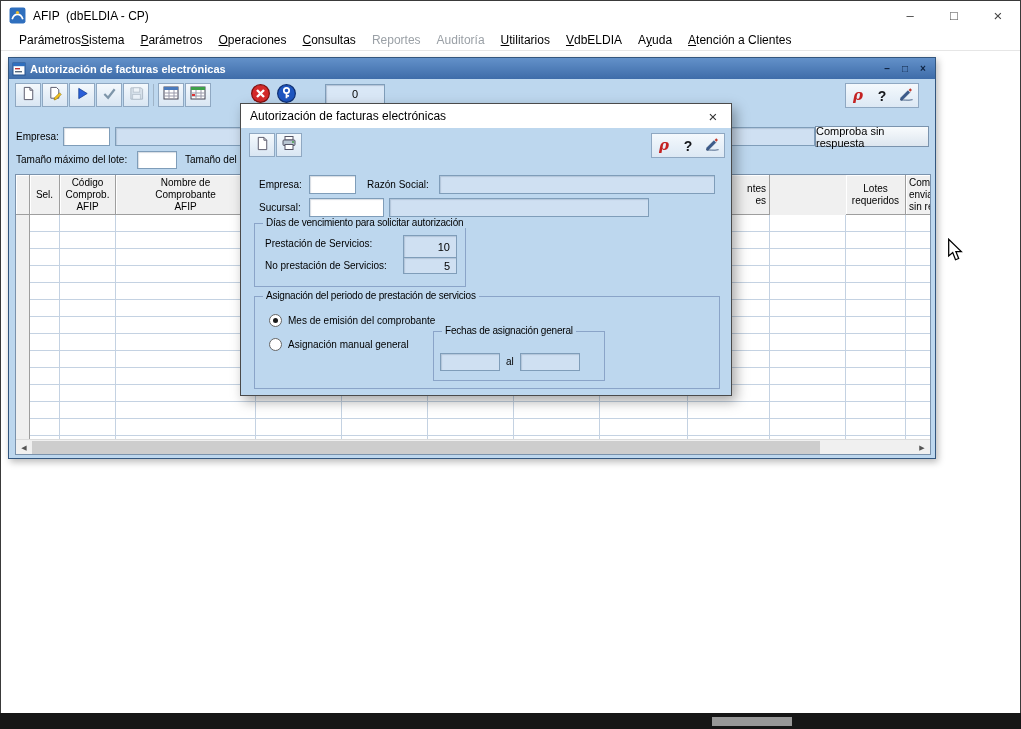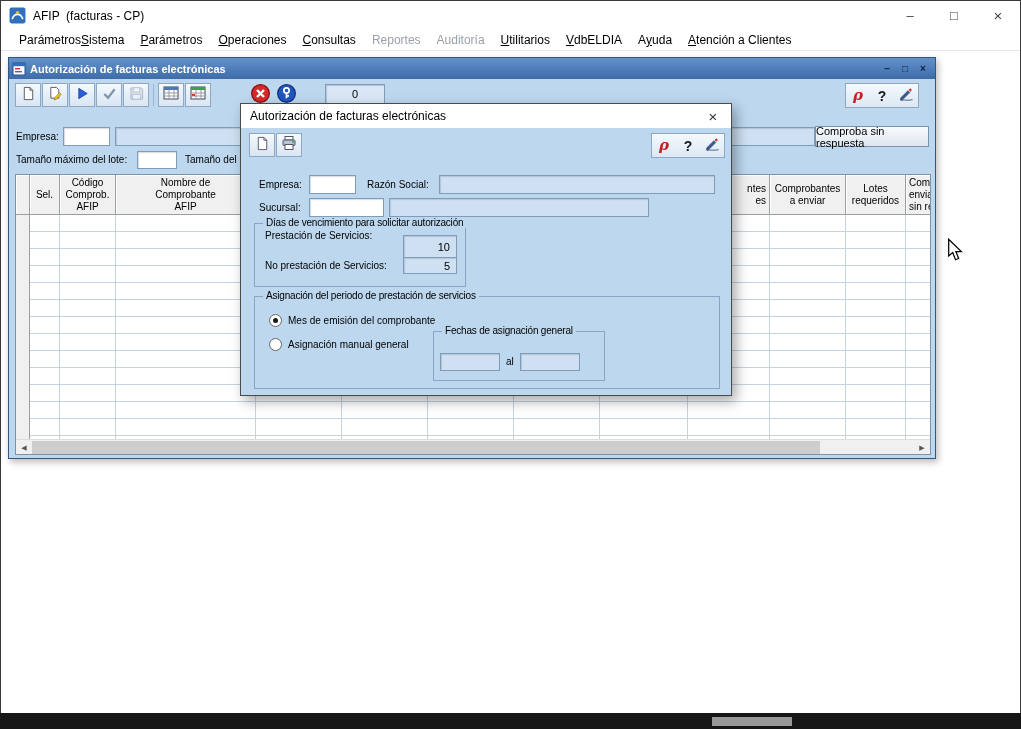--- a/index.html
+++ b/index.html
@@ -104,21 +104,21 @@
 <div class="screen">
 
   <div class="abs titlebar">
     <span class="abs" style="position:static;margin-left:8px;display:flex;">
       <svg viewBox="0 0 16 16" width="17" height="17">
           <rect x="0.5" y="0.5" width="15" height="15" rx="2" fill="#2f6fbe"></rect>
           <path d="M3 11.5 C5 5.5 11 5.5 13 11.5" fill="none" stroke="#fff" stroke-width="1.6"></path>
           <circle cx="8" cy="5.2" r="1.5" fill="#f2c230"></circle>
         </svg>
     </span>
-    <span class="title">AFIP  (facturas - CP)</span>
+    <span class="title">AFIP  (dbELDIA - CP)</span>
     <span class="ctrl-zone">
       <span class="win-ctrl">–</span>
       <span class="win-ctrl">□</span>
       <span class="win-ctrl close">×</span>
     </span>
   </div>
 
   <div class="abs menubar">
     <div class="menu-item">
         <span>Parámetros </span>
@@ -298,24 +298,20 @@
               <div>AFIP</div>
             </div>
             <div class="gh-cell" style="left: 240px; width: 86px; align-items: center;"></div>
             <div class="gh-cell" style="left: 326px; width: 86px; align-items: center;"></div>
             <div class="gh-cell" style="left: 412px; width: 86px; align-items: center;"></div>
             <div class="gh-cell" style="left: 498px; width: 86px; align-items: center;"></div>
             <div class="gh-cell" style="left: 584px; width: 88px; align-items: center;"></div>
             <div class="gh-cell" style="left: 672px; width: 82px; align-items: flex-end;">
               <div>ntes</div>
               <div>es</div>
-            </div>
-            <div class="gh-cell" style="left: 754px; width: 76px; align-items: center;">
-              <div>Comprobantes</div>
-              <div>a enviar</div>
             </div>
             <div class="gh-cell" style="left: 830px; width: 60px; align-items: center;">
               <div>Lotes</div>
               <div>requeridos</div>
             </div>
             <div class="gh-cell" style="left: 890px; width: 80px; align-items: flex-start;">
               <div>Comproba</div>
               <div>enviado</div>
               <div>sin respu</div>
             </div>
@@ -384,21 +380,21 @@
     <div class="field" style="left:68px;top:71px;width:47px;height:19px;"></div>
     <div class="lbl" style="left:126px;top:75px;">Razón Social:</div>
     <div class="field disabled" style="left:198px;top:71px;width:276px;height:19px;"></div>
 
     <div class="lbl" style="left:18px;top:98px;">Sucursal:</div>
     <div class="field" style="left:68px;top:94px;width:75px;height:19px;"></div>
     <div class="field disabled" style="left:148px;top:94px;width:260px;height:19px;"></div>
 
     <div class="group" style="left:13px;top:119px;width:212px;height:64px;">
       <span class="group-legend">Días de vencimiento para solicitar autorización</span>
-      <div class="lbl" style="left:10px;top:6px;">Prestación de Servicios:</div>
+      <div class="lbl" style="left:10px;top:14px;">Prestación de Servicios:</div>
       <div class="val" style="left:148px;top:11px;width:54px;height:23px;">10</div>
       <div class="lbl" style="left:10px;top:36px;">No prestación de Servicios:</div>
       <div class="val" style="left:148px;top:33px;width:54px;height:17px;">5</div>
     </div>
 
     <div class="group" style="left:13px;top:192px;width:466px;height:93px;">
       <span class="group-legend">Asignación del periodo de prestación de servicios</span>
       <div class="radio selected" style="left:14px;top:17px;"></div>
       <div class="lbl" style="left:33px;top:18px;">Mes de emisión del comprobante</div>
       <div class="radio" style="left:14px;top:41px;"></div>

